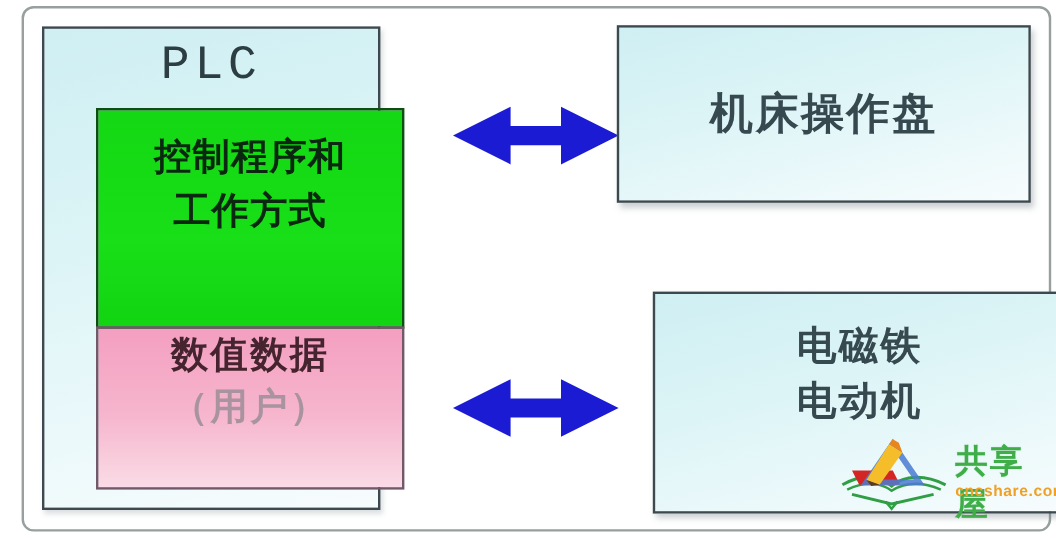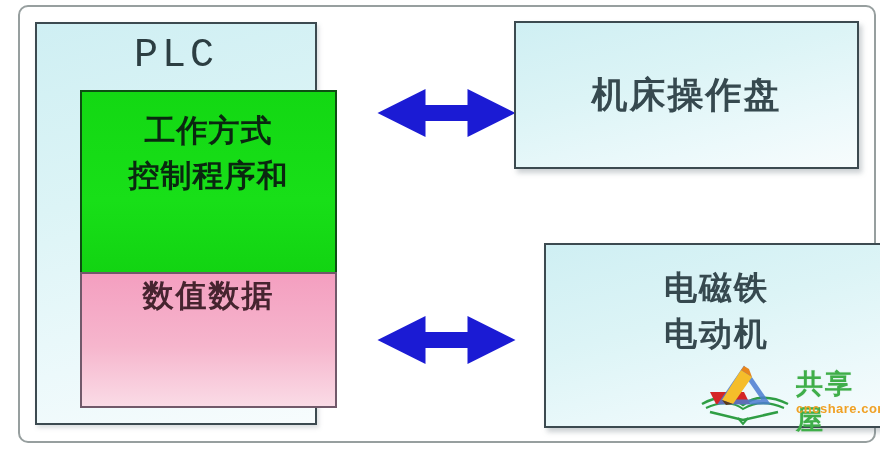--- a/index.html
+++ b/index.html
@@ -85,26 +85,27 @@
 </head>
 <body>
 
 <div class="canvas">
   <div class="frame"></div>
 
   <div class="cyan-box plc-box">
     <div class="plc-title">PLC</div>
 
     <div class="program-block">
+      <div class="line">控制程序和</div>
       <div class="line">工作方式</div>
-      <div class="line">控制程序和</div>
     </div>
 
     <div class="data-block">
       <div class="line1">数值数据</div>
+      <div class="line2">（用户）</div>
     </div>
   </div>
 
   <div class="arrow arrow-top">
     <svg width="139" height="52" viewBox="0 0 138 52" xmlns="http://www.w3.org/2000/svg">
       <polygon points="0,26 48,2 48,18 90,18 90,2 138,26 90,50 90,34 48,34 48,50" fill="#1b1bd4"></polygon>
     </svg>
   </div>
 
   <div class="arrow arrow-bottom">

